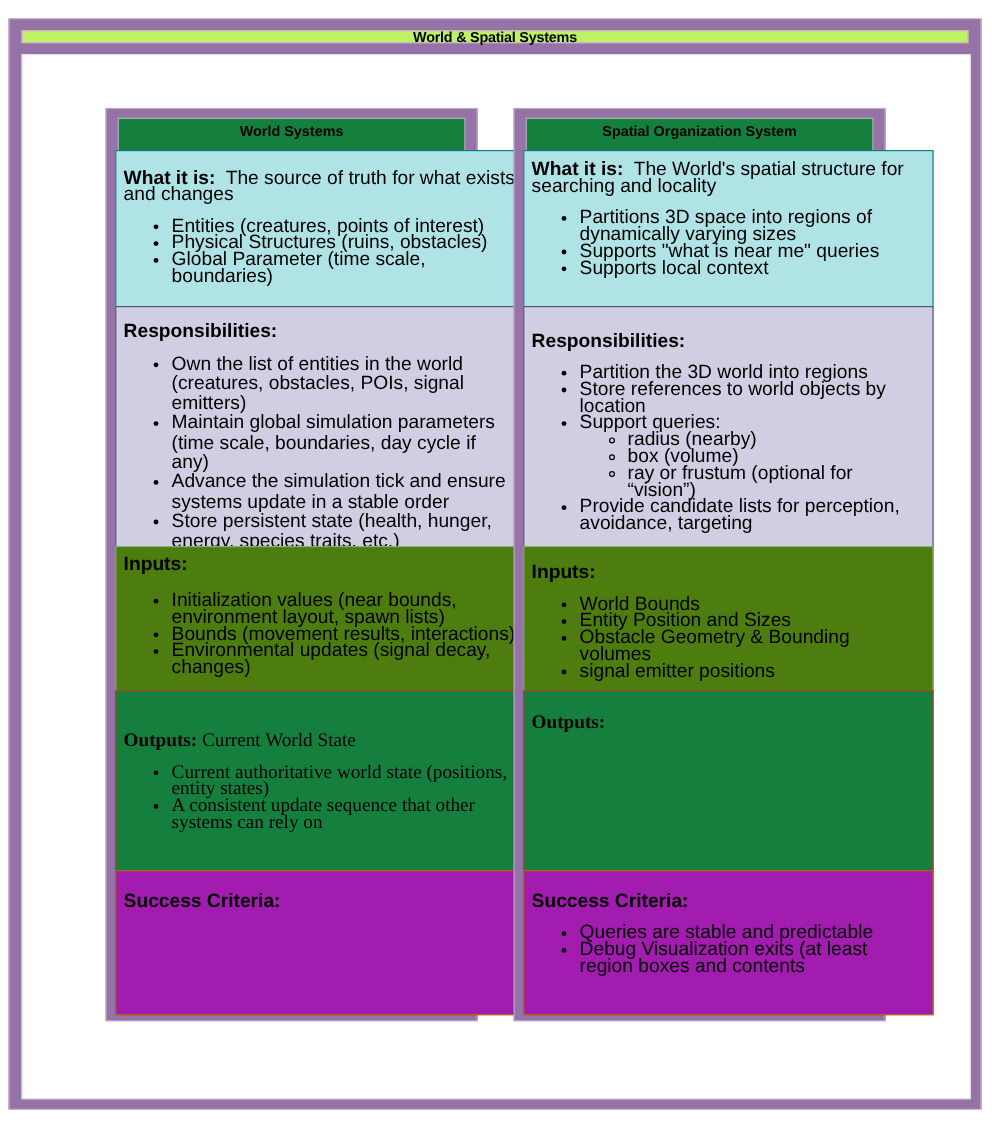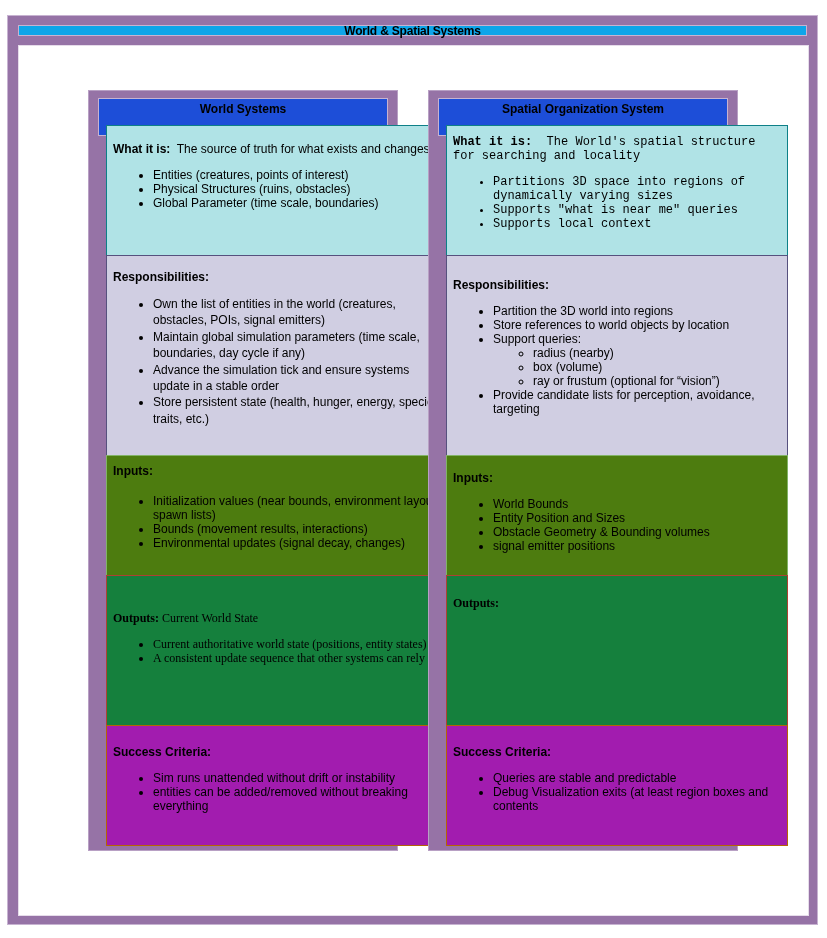--- a/index.html
+++ b/index.html
@@ -1,34 +1,34 @@
 <!DOCTYPE html>
 <html><head>
 <meta charset="utf-8">
 <style>
   html, body { margin:0; padding:0; background:#ffffff; }
   body { width:827px; height:938px; position:relative; overflow:hidden;
          font-family:"Liberation Sans", sans-serif; color:#000; }
   .outer { position:absolute; left:7px; top:15px; width:811px; height:910px;
            background:#9673a6; box-sizing:border-box; border:1px solid #c7b3d1; }
   .outer-title { position:absolute; left:10px; top:9px; width:789px; height:11px;
-           background:#0ea5e9; border:1px solid #c7b3d1; box-sizing:border-box;
+           background:#bef264; border:1px solid #c7b3d1; box-sizing:border-box;
            font-size:12px; font-weight:bold; line-height:10px; text-align:center;
            font-family:"Liberation Sans", sans-serif; letter-spacing:-0.2px; }
   .content { position:absolute; left:10px; top:29px; width:791px; height:871px;
            background:#ffffff; border:1px solid #e6dcea; box-sizing:border-box; }
   .col { position:absolute; top:90px; width:310px; height:761px; background:#9673a6;
          box-sizing:border-box; border:1px solid #b8a0c4; }
   .col.left { left:88px; }
   .col.right { left:428px; }
   .col-header { position:absolute; left:9px; top:7px; width:290px; height:38px;
-         background:#1d4ed8; border:1px solid #c7b3d1; box-sizing:border-box;
+         background:#15803d; border:1px solid #c7b3d1; box-sizing:border-box;
          font-size:12px; font-weight:bold; line-height:20px; text-align:center; }
-  .section { position:absolute; left:17px; width:342px; box-sizing:border-box;
-         border:1px solid; padding:0 6px; font-size:12px; line-height:14px; }
+  .section { position:absolute; left:7px; width:342px; box-sizing:border-box;
+         border:1px solid; padding:0 6px; font-size:16px; line-height:14px; }
   .s-what { background:#b0e3e6; border-color:#0e8088; }
   .s-resp { background:#d0cee2; border-color:#56517e; }
   .s-in   { background:#4d7c0f; border-color:#82b366; }
   .s-out  { background:#15803d; border-color:#ae4132;font-family:Liberation Serif, serif; }
   .s-succ { background:#a21caf; border-color:#b46504; }
   .sec-title { margin:0; }
   .sec-title b { font-weight:bold; }
   ul { margin:12px 0 0 0; padding-left:40px; list-style:disc; }
   ul li { margin:0; }
   ul.sub { margin:0; padding-left:40px; list-style:circle; }
@@ -75,31 +75,27 @@
   <div class="section s-out" style="top:484px;height:151px;">
     <p class="sec-title" style="margin-top:35px;"><b>Outputs:</b><span style="white-space:pre-wrap;"> Current World State</span></p>
     <ul>
       <li>Current authoritative world state (positions, entity states)</li>
       <li>A consistent update sequence that other systems can rely on</li>
     </ul>
   </div>
 
   <div class="section s-succ" style="top:634px;height:121px;">
     <p class="sec-title" style="margin-top:19px;"><b>Success Criteria:</b></p>
-    <ul>
-      <li>Sim runs unattended without drift or instability</li>
-      <li>entities can be added/removed without breaking everything</li>
-    </ul>
   </div>
 </div>
 
 <div class="col right">
   <div class="col-header">Spatial Organization System</div>
 
-  <div class="section s-what" style="top:34px;height:131px;font-family:Liberation Mono, monospace;">
+  <div class="section s-what" style="top:34px;height:131px;">
     <p class="sec-title" style="margin-top:9px;"><b>What it is:</b><span style="white-space:pre-wrap;">  The World's spatial structure for searching and locality</span></p>
     <ul>
       <li>Partitions 3D space into regions of dynamically varying sizes</li>
       <li>Supports "what is near me" queries</li>
       <li>Supports local context</li>
     </ul>
   </div>
 
   <div class="section s-resp" style="top:164px;height:201px;">
     <p class="sec-title" style="margin-top:22px;"><b>Responsibilities:</b></p>

